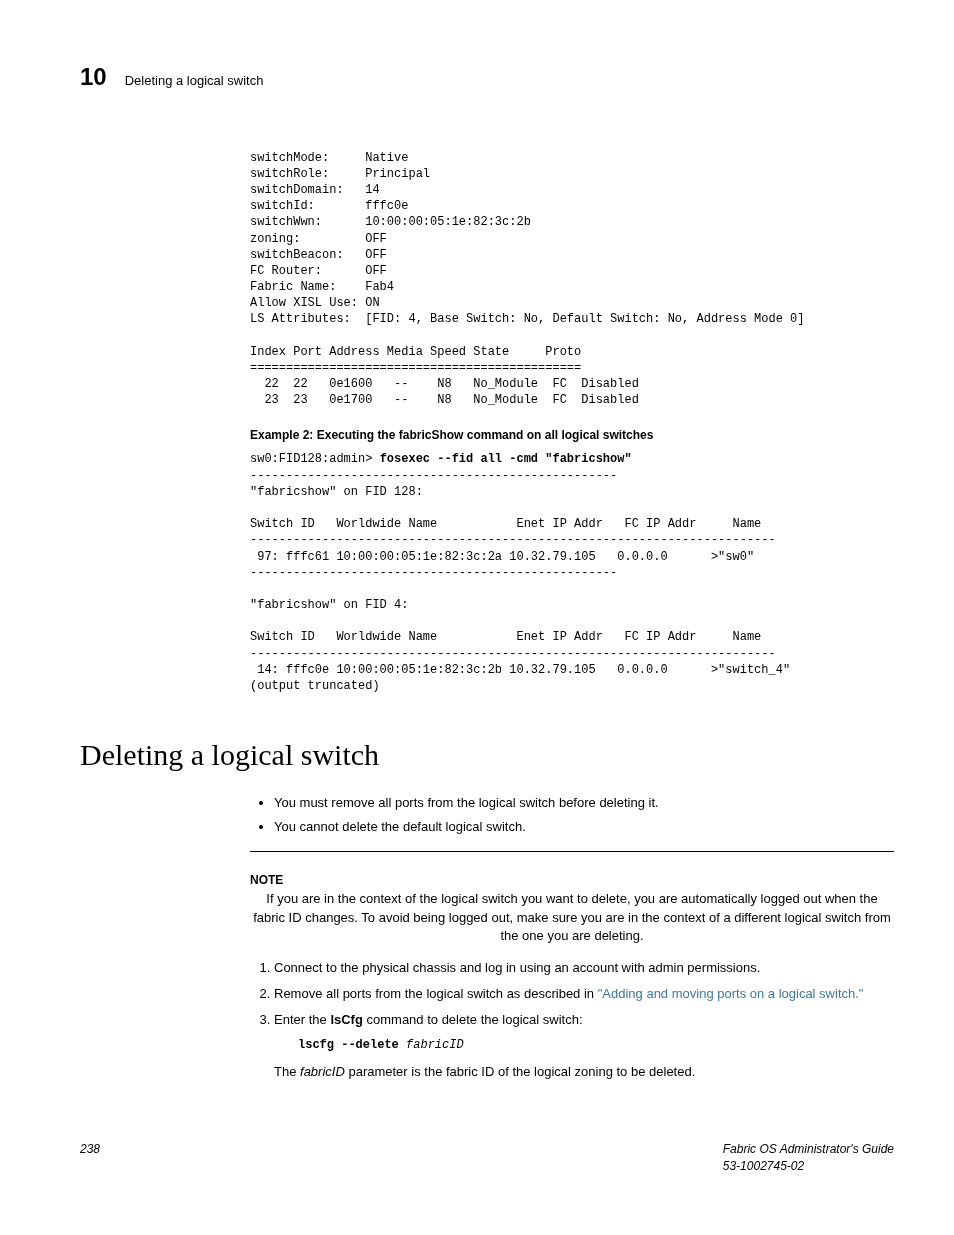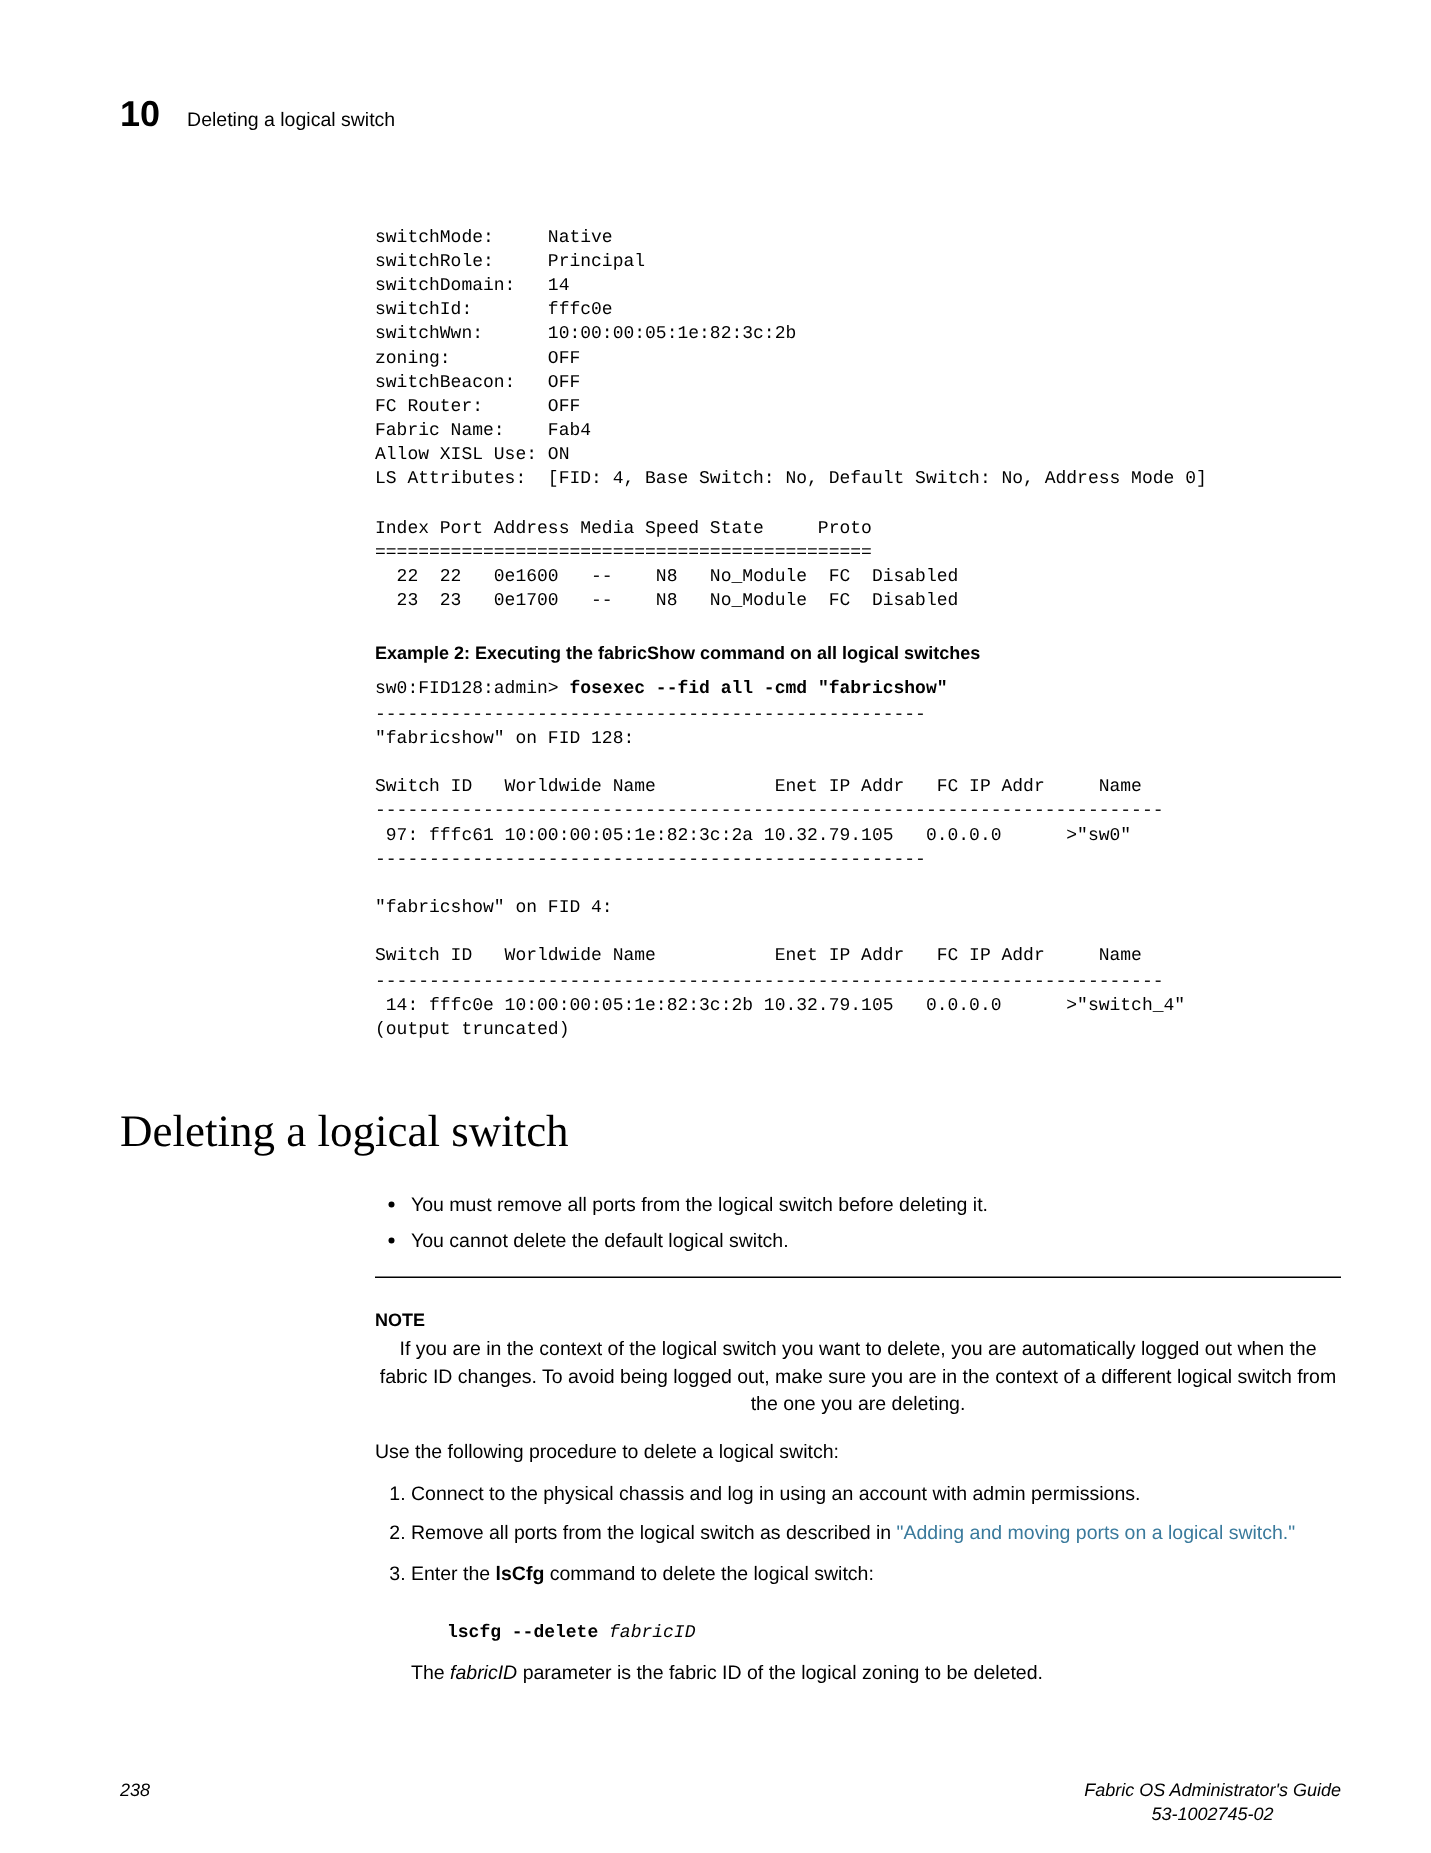--- a/index.html
+++ b/index.html
@@ -78,29 +78,29 @@
     font-size: 13px;
     margin: 2px 0 10px 0;
     line-height: 1.4;
     text-align: center;
   }
   .link {
     color: #3a7a9c;
   }
   .monobold { font-family: "Courier New", monospace; font-weight: bold; font-size: 12px; }
   .monoital { font-family: "Courier New", monospace; font-style: italic; font-size: 12px; }
-  .cmdline { margin: 20px 0 8px 24px; }
+  .cmdline { margin: 5px 0 8px 24px; }
   .footer {
     display: flex;
     justify-content: space-between;
     font-style: italic;
     font-size: 12px;
     margin-top: 60px;
   }
-  .footer-right { text-align: center; }
+  .footer-right { text-align: left; }
   .bold { font-weight: bold; }
   .ital { font-style: italic; }
 </style>
 </head>
 <body>
 
 <div class="header">
   <span class="header-num">10</span>
   <span class="header-title">Deleting a logical switch</span>
 </div>
@@ -146,21 +146,20 @@
   <ul>
     <li>You must remove all ports from the logical switch before deleting it.</li>
     <li>You cannot delete the default logical switch.</li>
   </ul>
 
   <div class="note-block">
     <div class="note-label">NOTE</div>
     <div class="note-text">If you are in the context of the logical switch you want to delete, you are automatically logged out when the fabric ID changes. To avoid being logged out, make sure you are in the context of a different logical switch from the one you are deleting.</div>
   </div>
 
-  <p>Use the following procedure to delete a logical switch:</p>
 
   <ol>
     <li>Connect to the physical chassis and log in using an account with admin permissions.</li>
     <li>
       <span>Remove all ports from the logical switch as described in </span><span class="link">"Adding and moving ports on a logical switch."</span>
     </li>
     <li>
       <span>Enter the </span><span class="bold">lsCfg</span><span> command to delete the logical switch:</span>
       <div class="cmdline"><span class="monobold">lscfg --delete</span><span class="monoital"> fabricID</span></div>
       <p><span>The </span><span class="ital">fabricID</span><span> parameter is the fabric ID of the logical zoning to be deleted.</span></p>

